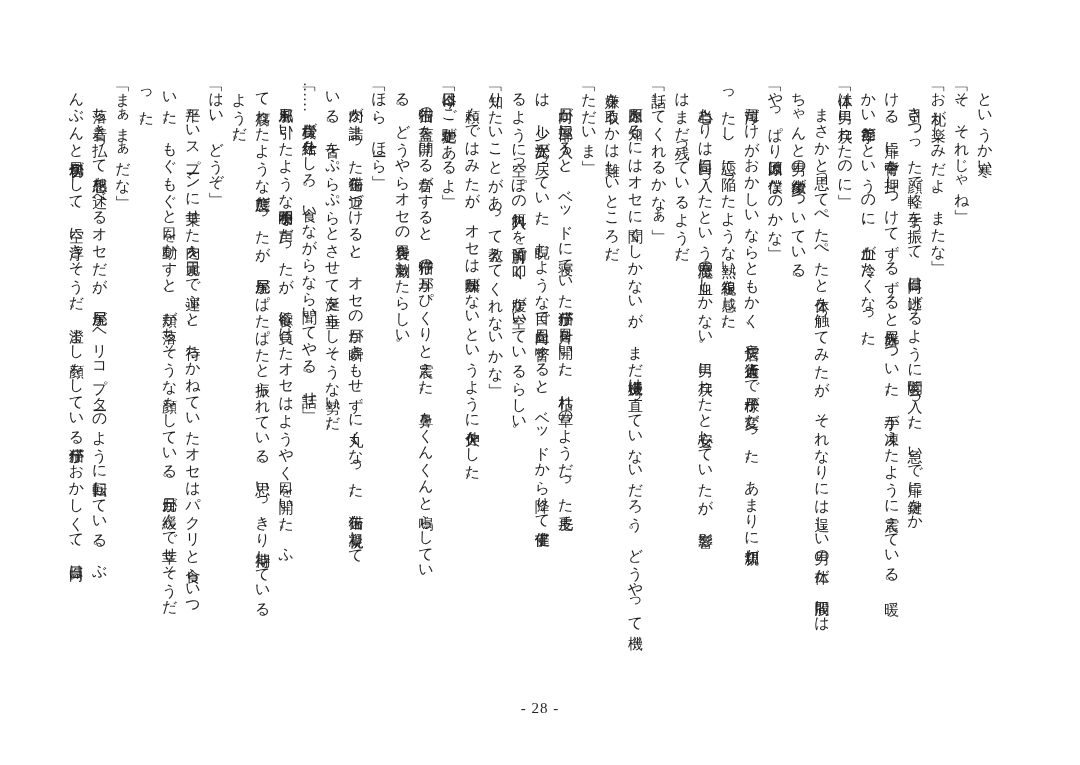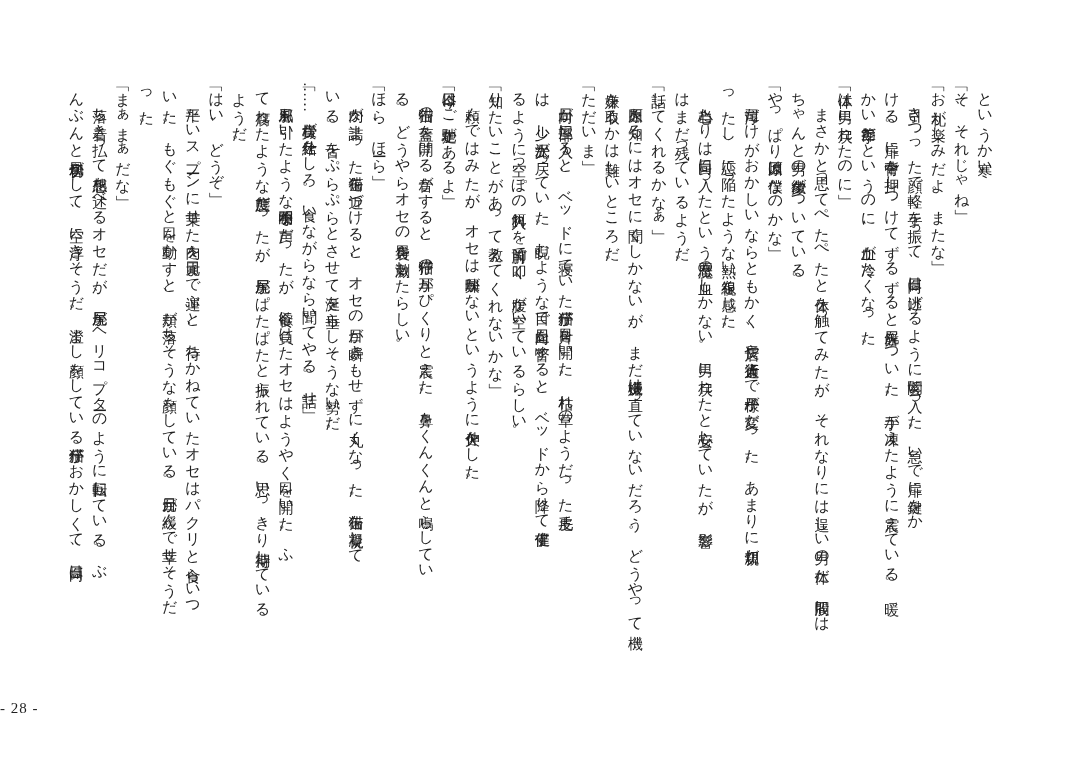--- a/index.html
+++ b/index.html
@@ -33,20 +33,21 @@
   }
   .text-line {
     margin: 0;
     padding: 0;
   }
   .page-number {
     position: absolute;
     top: 700px;
     left: 0;
     width: 100%;
+    text-align: center;
     font-size: 15px;
     letter-spacing: 1px;
     color: #1f1f1f;
   }
 </style>
 </head>
 <body>
 
 <div class="page">
   <div class="text-area">

